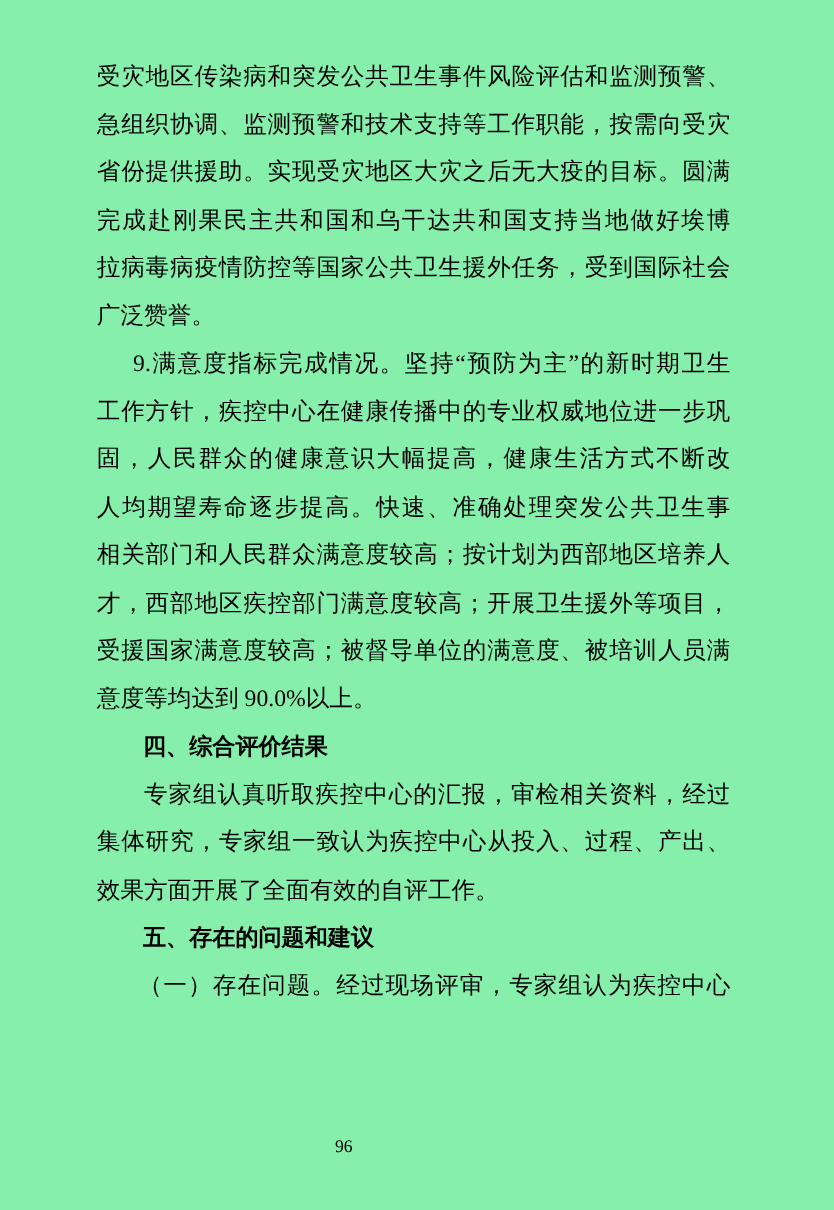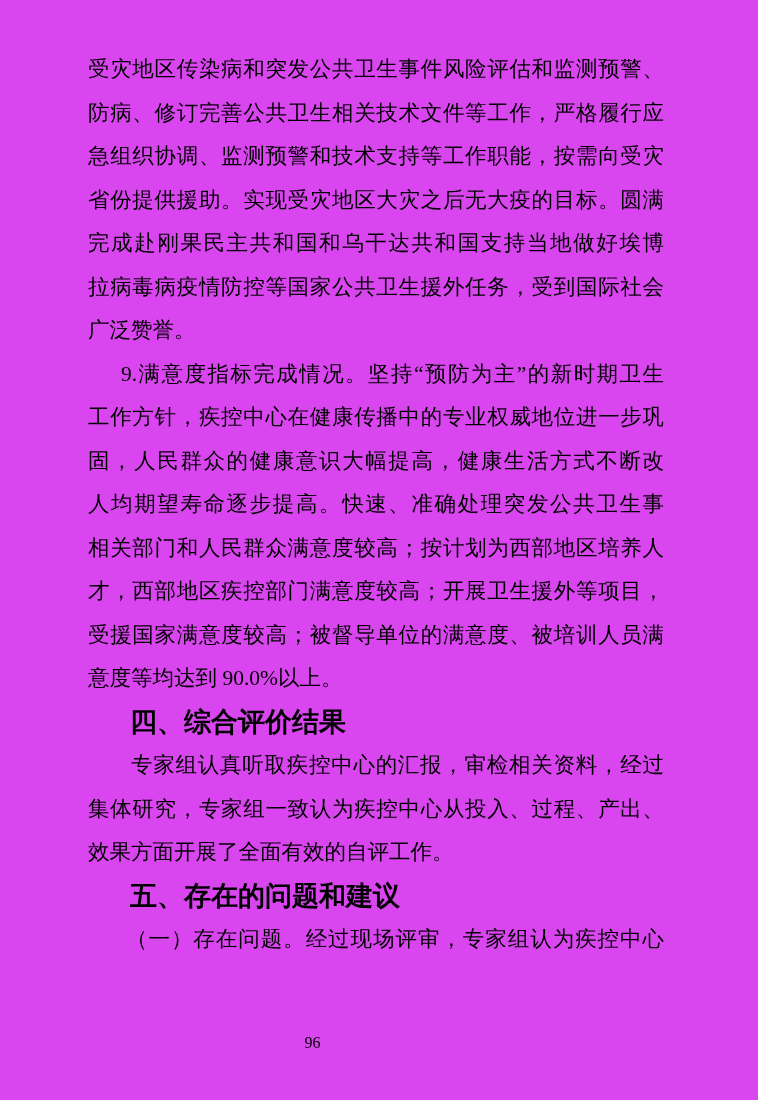--- a/index.html
+++ b/index.html
@@ -13,21 +13,21 @@
     font-family: "Liberation Serif", "DejaVu Serif", serif;
     color: #000000;
     position: relative;
     overflow: hidden;
   }
   .page {
     position: absolute;
     left: 0; top: 0;
     width: 758px;
     height: 1100px;
-    background: #d946ef;
+    background: #86efac;
   }
   .content {
     position: absolute;
     left: 88px;
     top: 48px;
     width: 576px;
     overflow: hidden;
   }
   .line {
     font-size: 21.5px;
@@ -43,41 +43,40 @@
   
   .ind-num { text-indent: 33px; }  
   .ind-2   { text-indent: 43px; }  
   .ind-p4  { text-indent: 38px; }  
   .hd {
     font-family: "Liberation Sans", "DejaVu Sans", sans-serif;
     font-weight: bold;
     text-align: left;
     text-align-last: left;
     text-indent: 42px;
-    font-size: 27px;
+    font-size: 21px;
   }
   .pageno {
     position: absolute;
     left: 0;
     top: 1032px;
     width: 625px;
     text-align: center;
     font-size: 16px;
     line-height: 22px;
     color: #000000;
   }
 </style>
 </head>
 <body>
 
 <div class="page">
   <div class="content">
 
     <div class="line j">受灾地区传染病和突发公共卫生事件风险评估和监测预警、</div>
-    <div class="line j">防病、修订完善公共卫生相关技术文件等工作，严格履行应</div>
     <div class="line j">急组织协调、监测预警和技术支持等工作职能，按需向受灾</div>
     <div class="line j">省份提供援助。实现受灾地区大灾之后无大疫的目标。圆满</div>
     <div class="line j">完成赴刚果民主共和国和乌干达共和国支持当地做好埃博</div>
     <div class="line j">拉病毒病疫情防控等国家公共卫生援外任务，受到国际社会</div>
     <div class="line">广泛赞誉。</div>
 
     <div class="line j ind-num">9.满意度指标完成情况。坚持“预防为主”的新时期卫生</div>
     <div class="line j">工作方针，疾控中心在健康传播中的专业权威地位进一步巩</div>
     <div class="line j">固，人民群众的健康意识大幅提高，健康生活方式不断改善，</div>
     <div class="line j">人均期望寿命逐步提高。快速、准确处理突发公共卫生事件，</div>

